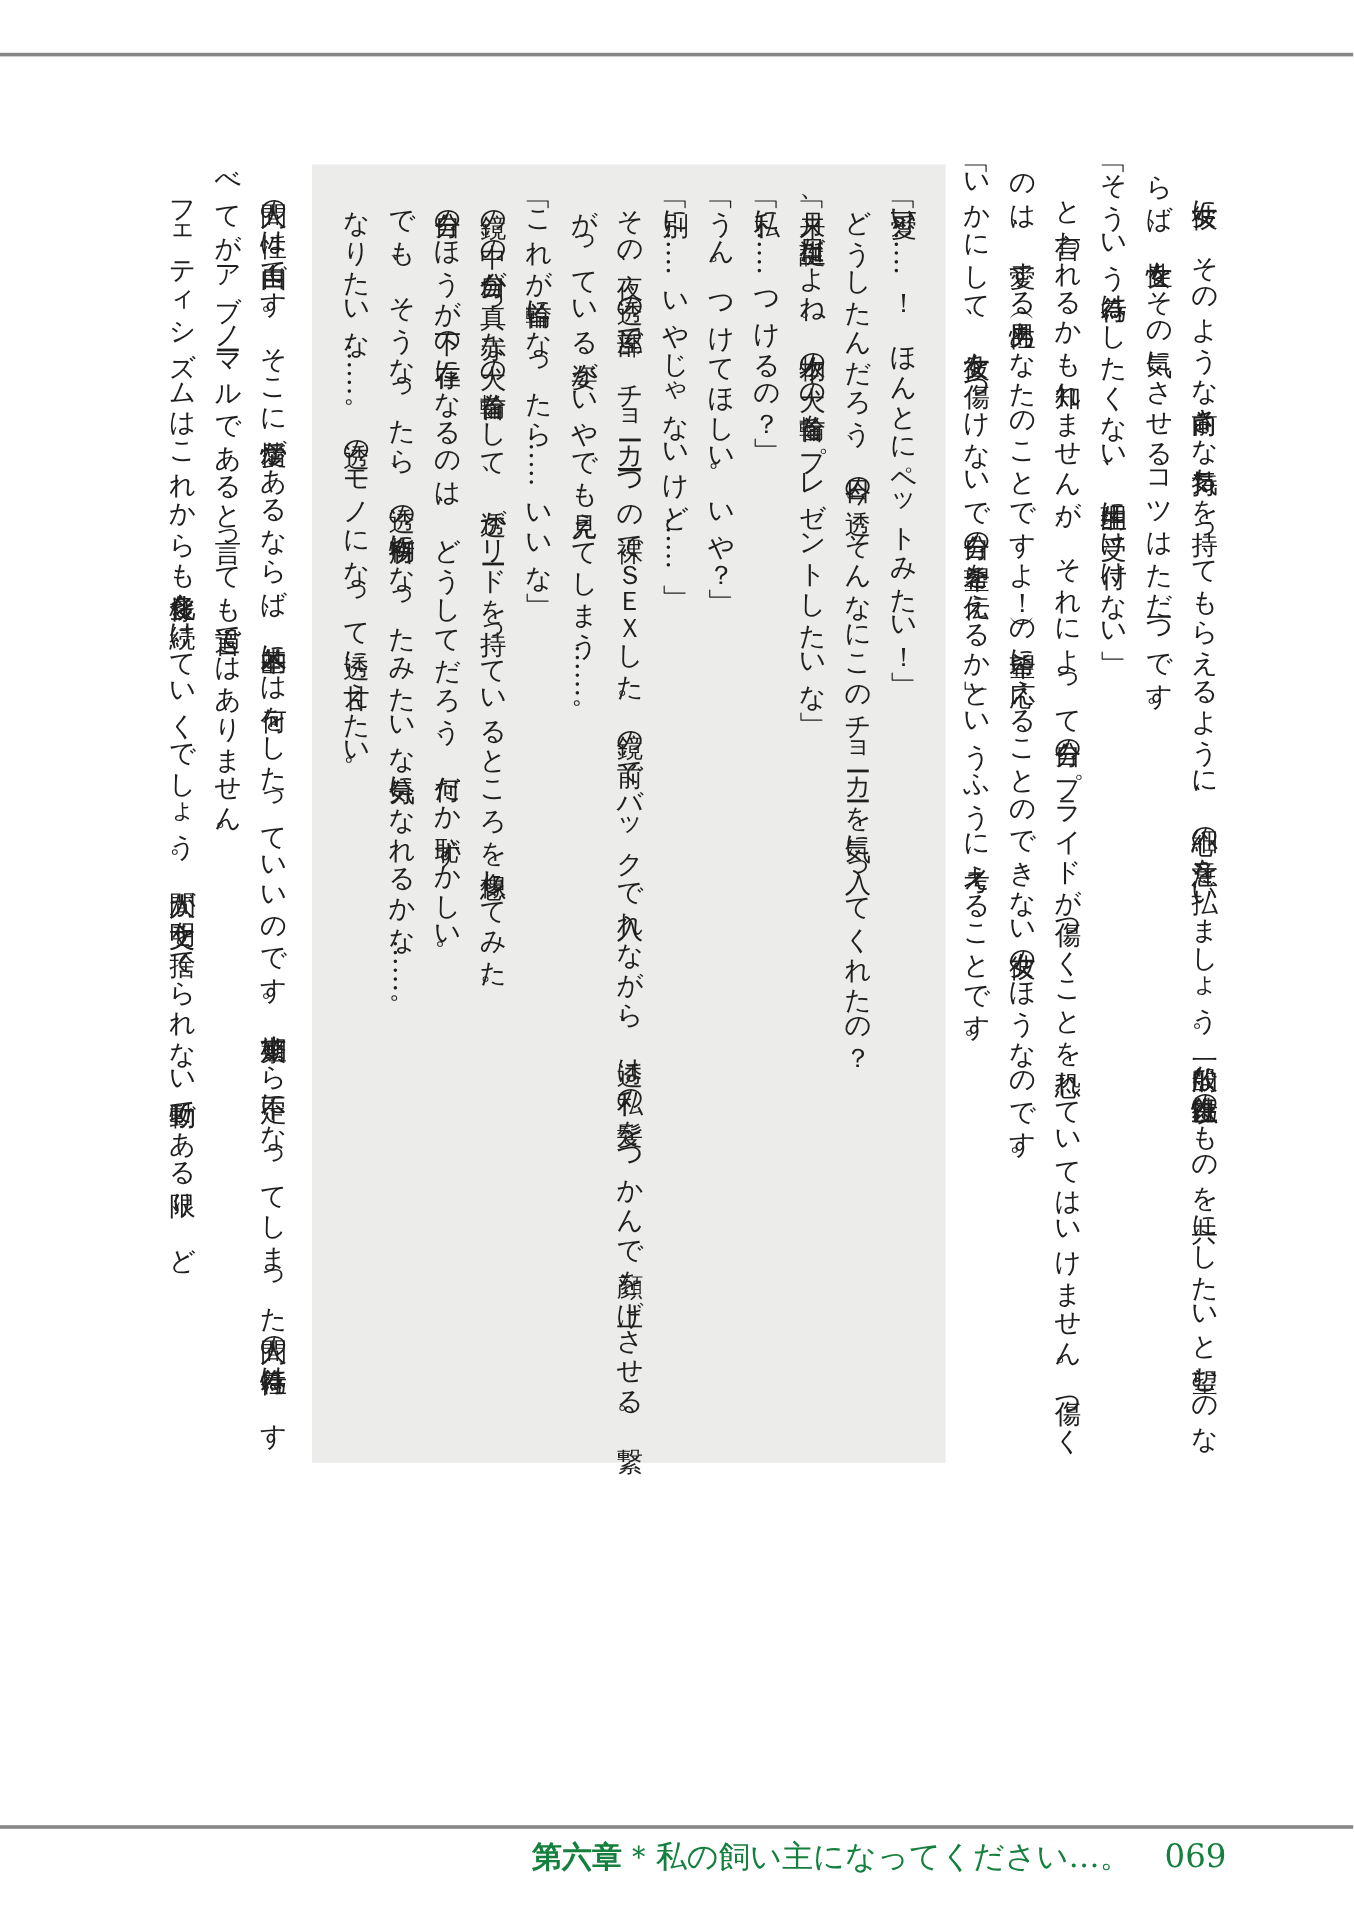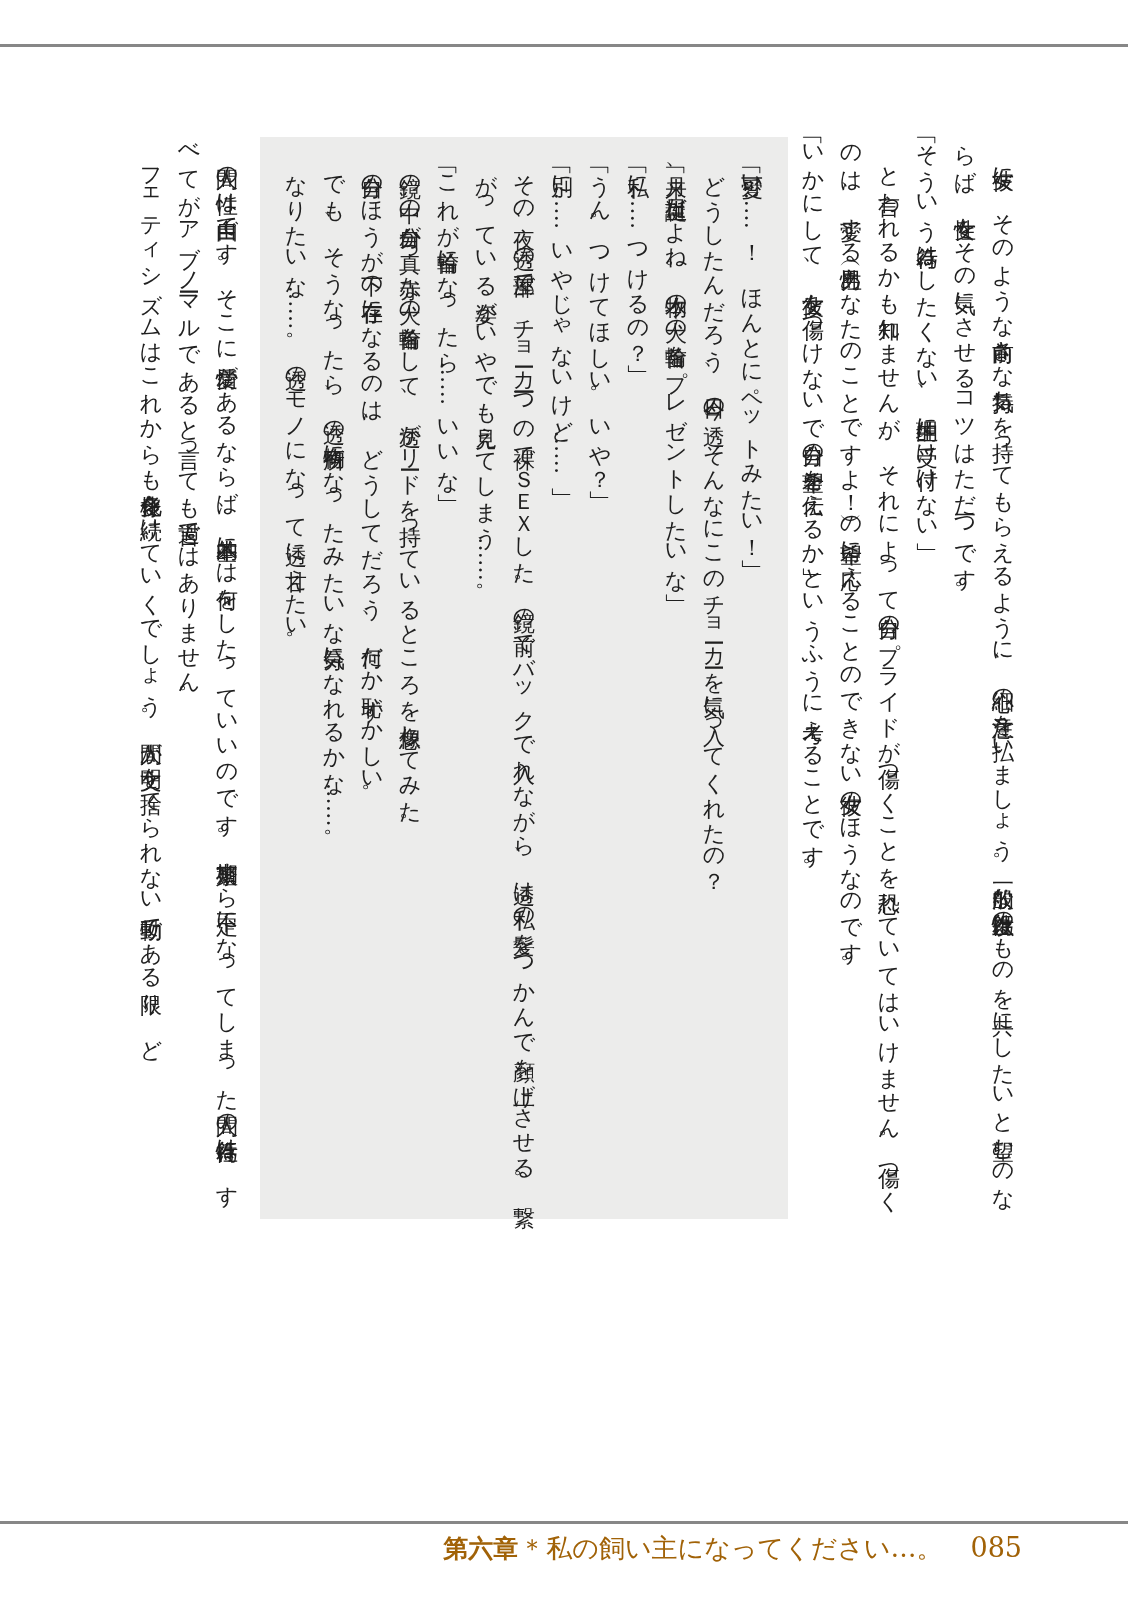--- a/index.html
+++ b/index.html
@@ -60,21 +60,21 @@
   
   .footer {
     position: absolute;
     top: 1532px;
     right: 106px;
     display: flex;
     align-items: baseline;
     white-space: nowrap;
     font-size: 26px;
     line-height: 1.2;
-    color: #a16207;
+    color: #15803d;
   }
   .chapter-label {
     font-family: "DejaVu Sans", "Liberation Sans", sans-serif;
     font-weight: bold;
     font-size: 25px;
   }
   .chapter-sep { margin: 0 1px; }
   .chapter-title { font-size: 26px; text-align: right; }
   .page-number {
     margin-left: 28px;
@@ -115,16 +115,16 @@
     <p class="indent">人間の性は自由です。そこに愛情があるならば、基本的には何をしたっていいのです。繁殖期すら不定になってしまった人間の性行為は、すべてがアブノーマルであると言っても過言ではありません。</p>
     <p class="indent">フェティシズムはこれからも多様化を続けていくでしょう。人間が文明を捨てられない動物である限り、ど</p>
   </section>
 
   <div class="rule rule-bottom"></div>
 
   <footer class="footer">
     <span class="chapter-label">第六章</span>
     <span class="chapter-sep">＊</span>
     <span class="chapter-title">私の飼い主になってください…。</span>
-    <span class="page-number">085</span>
+    <span class="page-number">069</span>
   </footer>
 
 </div>
 
 </body></html>

